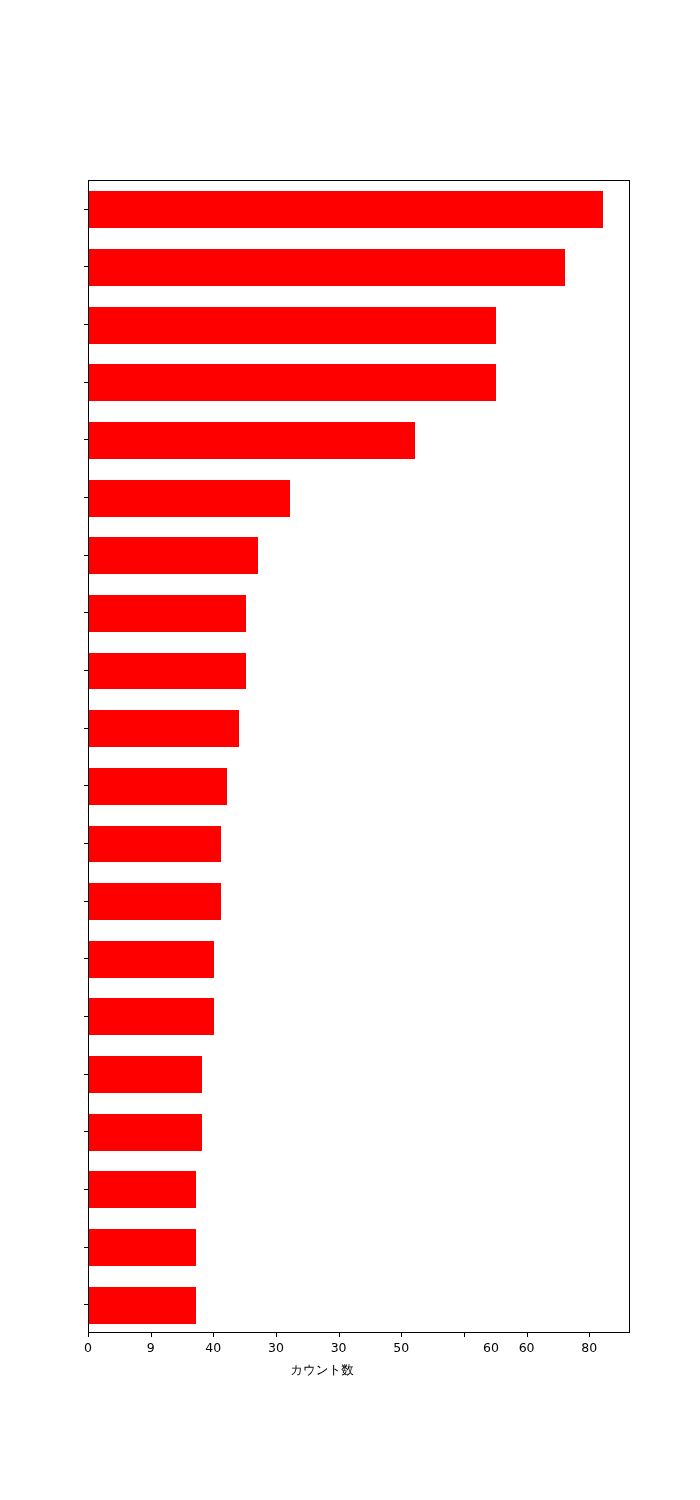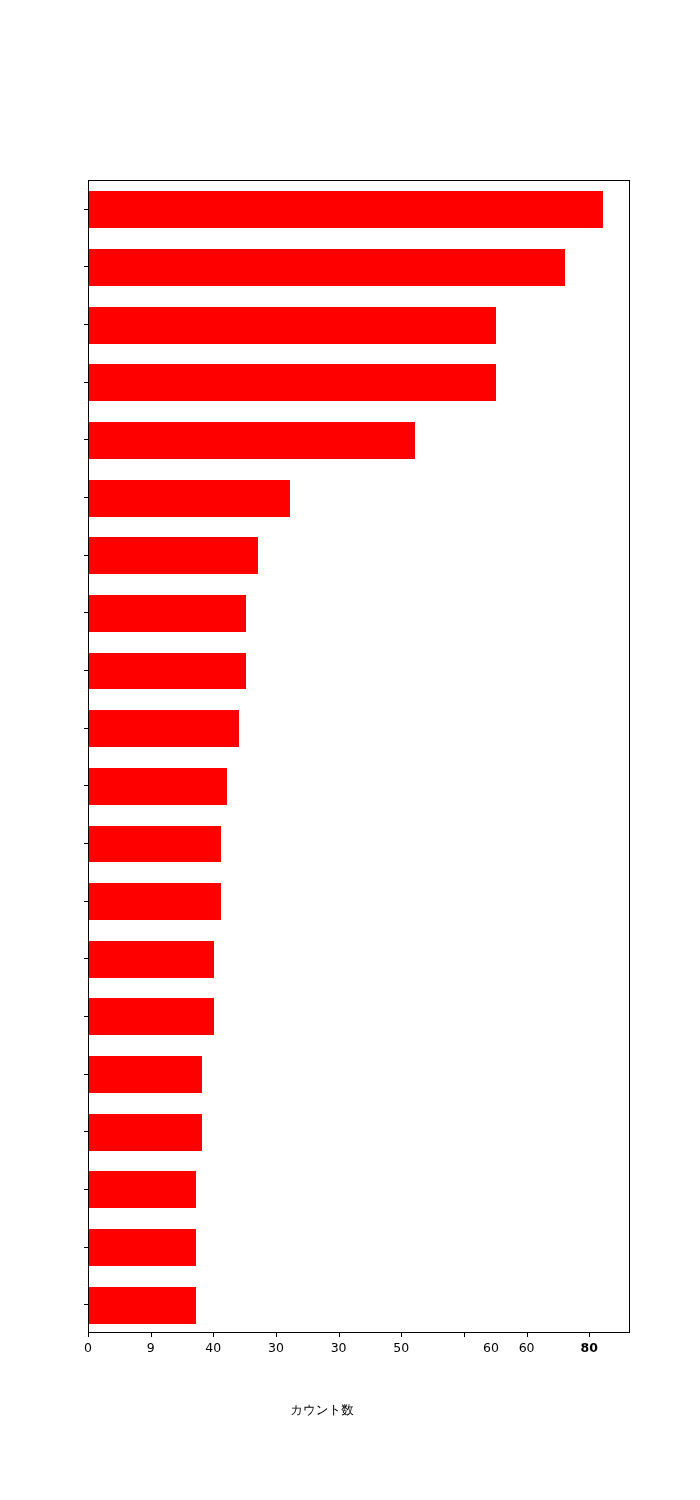--- a/index.html
+++ b/index.html
@@ -83,21 +83,20 @@
     transform: translateX(-30px);
   }
   #xlabel {
     position: absolute;
     left: 0;
     top: 1362px;
     width: 644px;
     text-align: center;
     font-size: 12.5px;
     color: #000000;
-    margin-top: 40px;
   }
 </style>
 </head>
 <body>
 
 <div id="chart-figure">
 
 
   <div id="plot-area">
     <div id="bars-layer">
@@ -195,18 +194,18 @@
       <div class="xtick-label" style="left: 275.977px;">30</div>
       <div class="xtick-mark" style="left: 338.636px; top: 1333px;"></div>
       <div class="xtick-label" style="left: 338.636px;">30</div>
       <div class="xtick-mark" style="left: 401.295px; top: 1333px;"></div>
       <div class="xtick-label" style="left: 401.295px;">50</div>
       <div class="xtick-mark" style="left: 463.954px; top: 1333px;"></div>
       <div class="xtick-label" style="left: 491px;">60</div>
       <div class="xtick-mark" style="left: 526.613px; top: 1333px;"></div>
       <div class="xtick-label" style="left: 526.613px;">60</div>
       <div class="xtick-mark" style="left: 589.272px; top: 1333px;"></div>
-      <div class="xtick-label" style="left: 589.272px; font-weight: bold;">80</div>
+      <div class="xtick-label" style="left: 589.272px;">80</div>
     </div>
 
   <div id="xlabel">カウント数</div>
 
 </div>
 
 </body></html>

